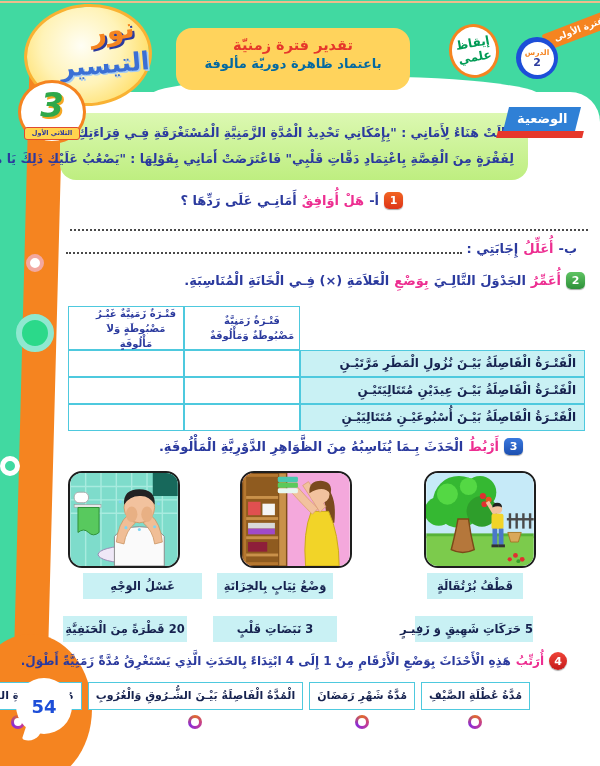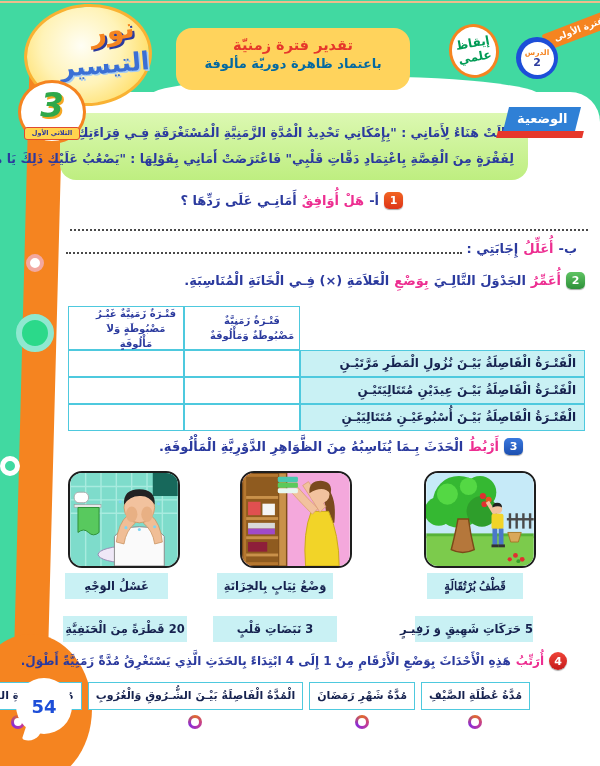--- a/index.html
+++ b/index.html
@@ -305,23 +305,23 @@
       <ellipse cx="64" cy="43" rx="6" ry="8" fill="#E8B084"></ellipse>
       <ellipse cx="80" cy="43" rx="6" ry="8" fill="#E8B084"></ellipse>
       <circle cx="52" cy="30" r="1.6" fill="#7FD4F2"></circle>
       <circle cx="92" cy="32" r="1.6" fill="#7FD4F2"></circle>
       <circle cx="58" cy="57" r="1.6" fill="#7FD4F2"></circle>
       <circle cx="88" cy="56" r="1.6" fill="#7FD4F2"></circle>
       <circle cx="72" cy="59" r="1.6" fill="#7FD4F2"></circle>
     </svg>
   </div>
 
-  <div class="cap" style="left:427px; top:573px; width:96px;font-family:Liberation Serif, serif;">قَطْفُ بُرْتُقَالَةٍ</div>
+  <div class="cap" style="left:427px; top:573px; width:96px;">قَطْفُ بُرْتُقَالَةٍ</div>
   <div class="cap" style="left:217px; top:573px; width:116px;">وَضْعُ ثِيَابٍ بِالخِزَانَةِ</div>
-  <div class="cap" style="left:65px;  top:573px; width:103px;">غَسْلُ الوَجْهِ</div>
+  <div class="cap" style="left:83px;  top:573px; width:119px;">غَسْلُ الوَجْهِ</div>
 
   <div class="cap" style="left:415px; top:616px; width:118px;">5 حَرَكَاتِ شَهِيقٍ وَ زَفِيـرٍ</div>
   <div class="cap" style="left:213px; top:616px; width:124px;">3 نَبَضَاتِ قَلْبٍ</div>
   <div class="cap" style="left:63px;  top:616px; width:124px;">20 قَطْرَةً مِنَ الْحَنَفِيَّةِ</div>
 
   <div class="qline" style="top:652px; right:33px; font-size:12px;">
     <span class="badge b4">4</span>
     <span class="magenta">أُرَتِّبُ</span>
     <span> هَذِهِ الْأَحْدَاثَ بِوَضْعِ الْأَرْقَامِ مِنْ 1 إِلَى 4 ابْتِدَاءً بِالحَدَثِ الَّذِي يَسْتَغْرِقُ مُدَّةً زَمَنِيَّةً أَطْوَلَ.</span>
   </div>

